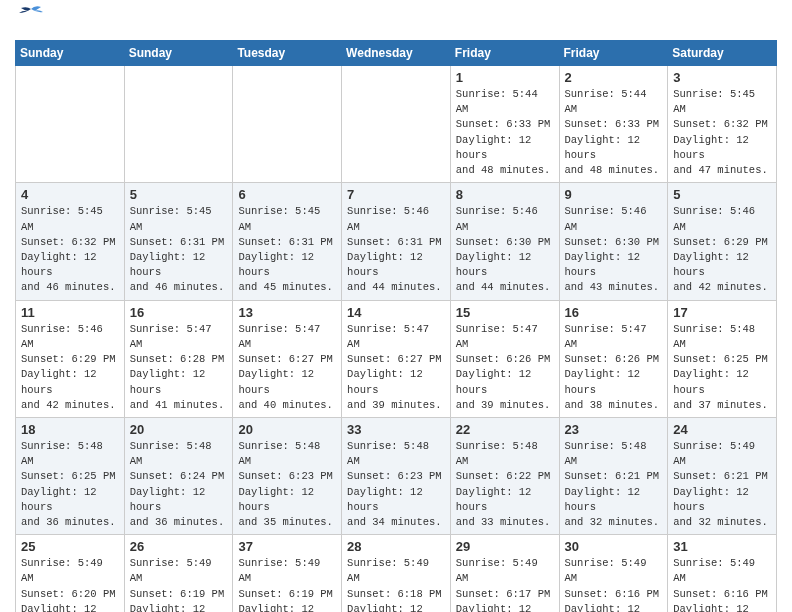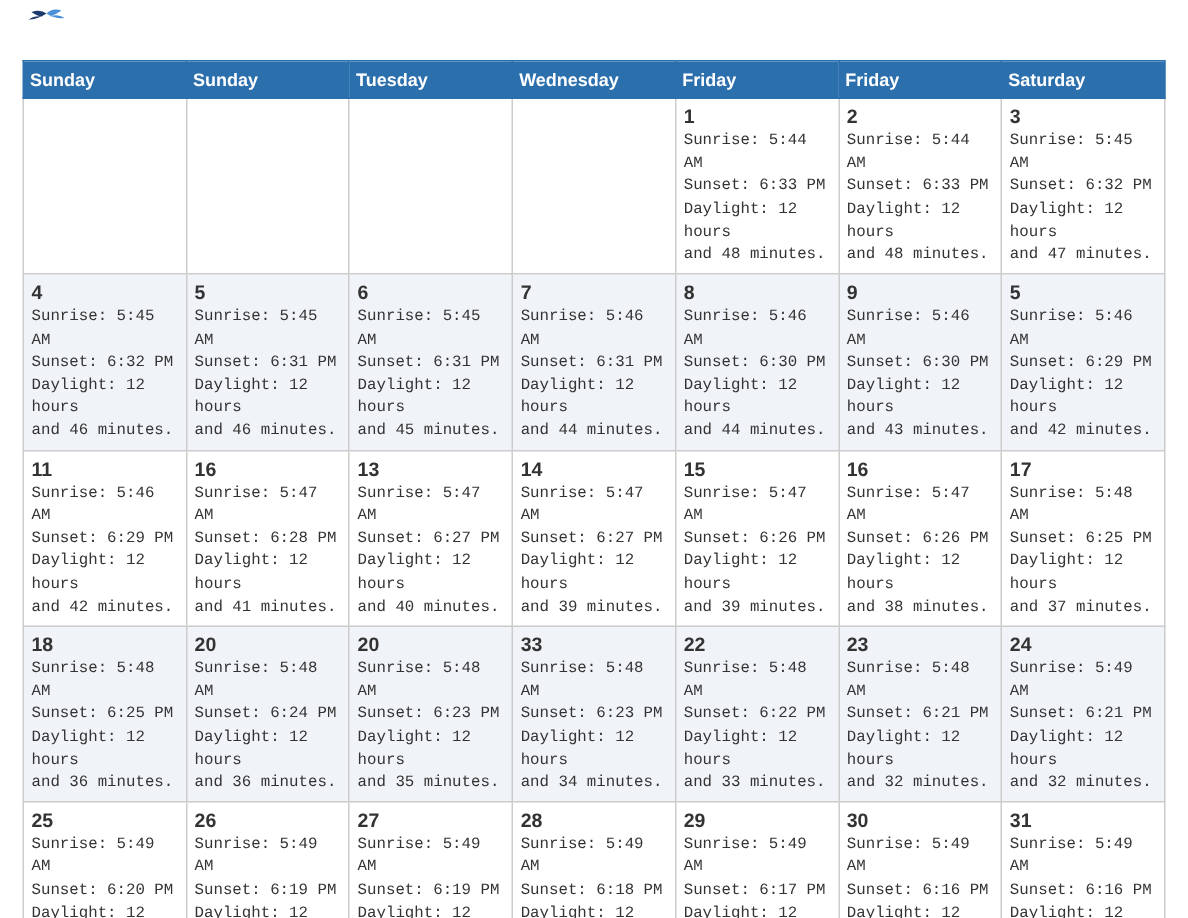--- a/index.html
+++ b/index.html
@@ -311,21 +311,21 @@
 and 31 minutes.</div>
         </td>
         <td>
           <span class="day-number">26</span>
           <div class="day-info" style="white-space: pre-line;">Sunrise: 5:49 AM
 Sunset: 6:19 PM
 Daylight: 12 hours
 and 30 minutes.</div>
         </td>
         <td>
-          <span class="day-number">27</span>
+          <span class="day-number">37</span>
           <div class="day-info" style="white-space: pre-line;">Sunrise: 5:49 AM
 Sunset: 6:19 PM
 Daylight: 12 hours
 and 29 minutes.</div>
         </td>
         <td>
           <span class="day-number">28</span>
           <div class="day-info" style="white-space: pre-line;">Sunrise: 5:49 AM
 Sunset: 6:18 PM
 Daylight: 12 hours

